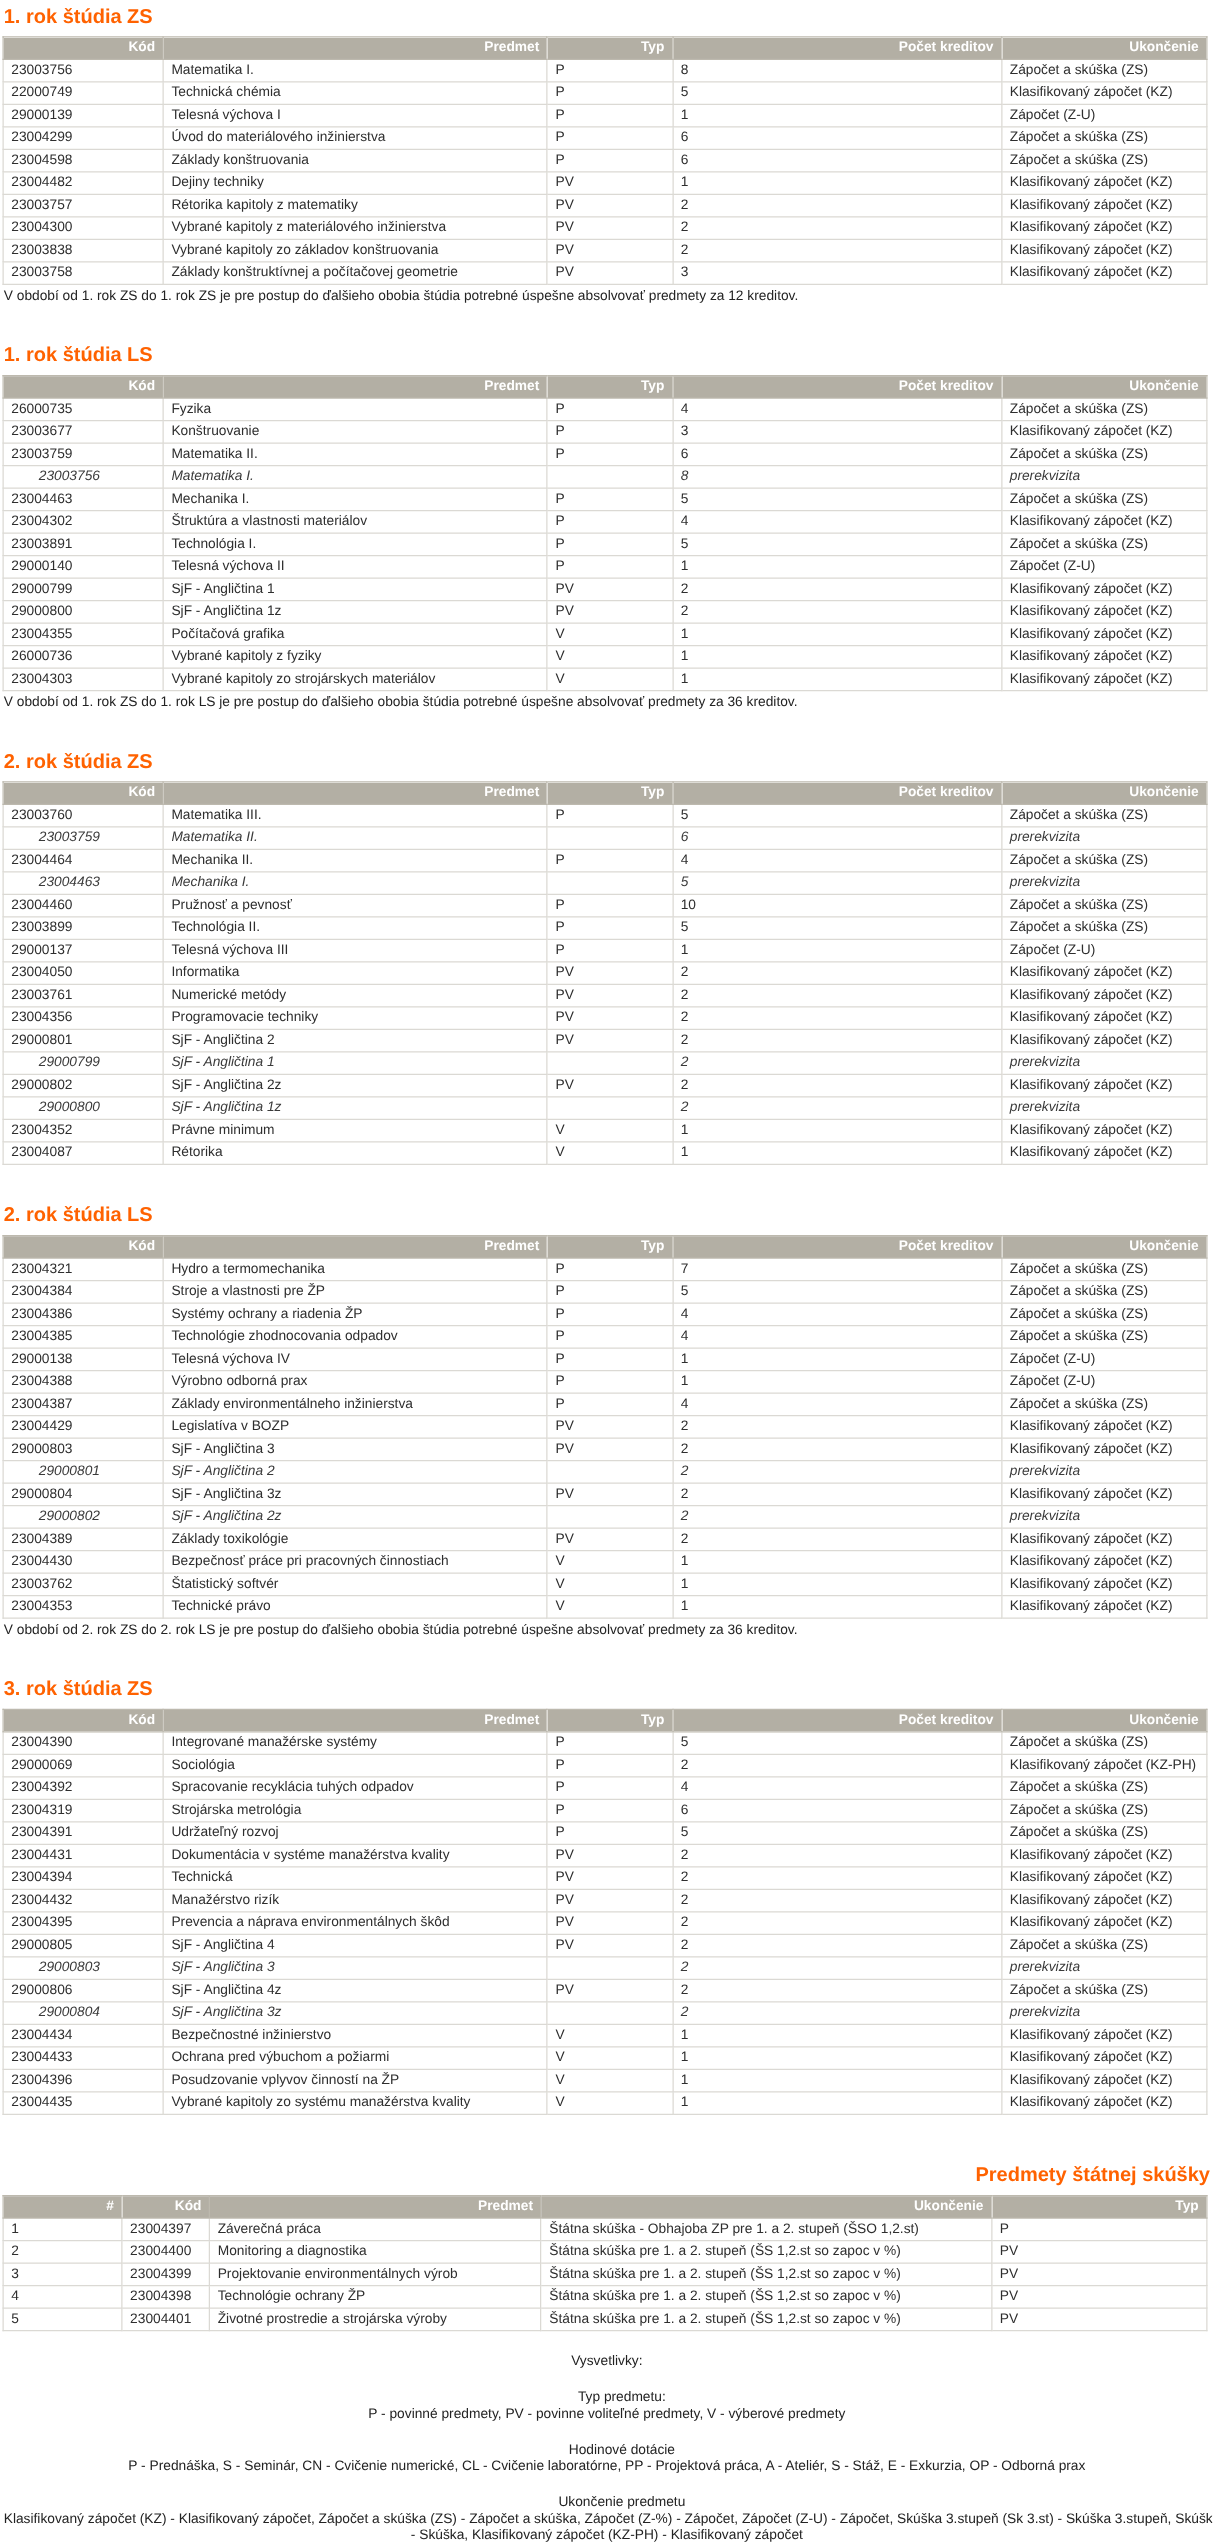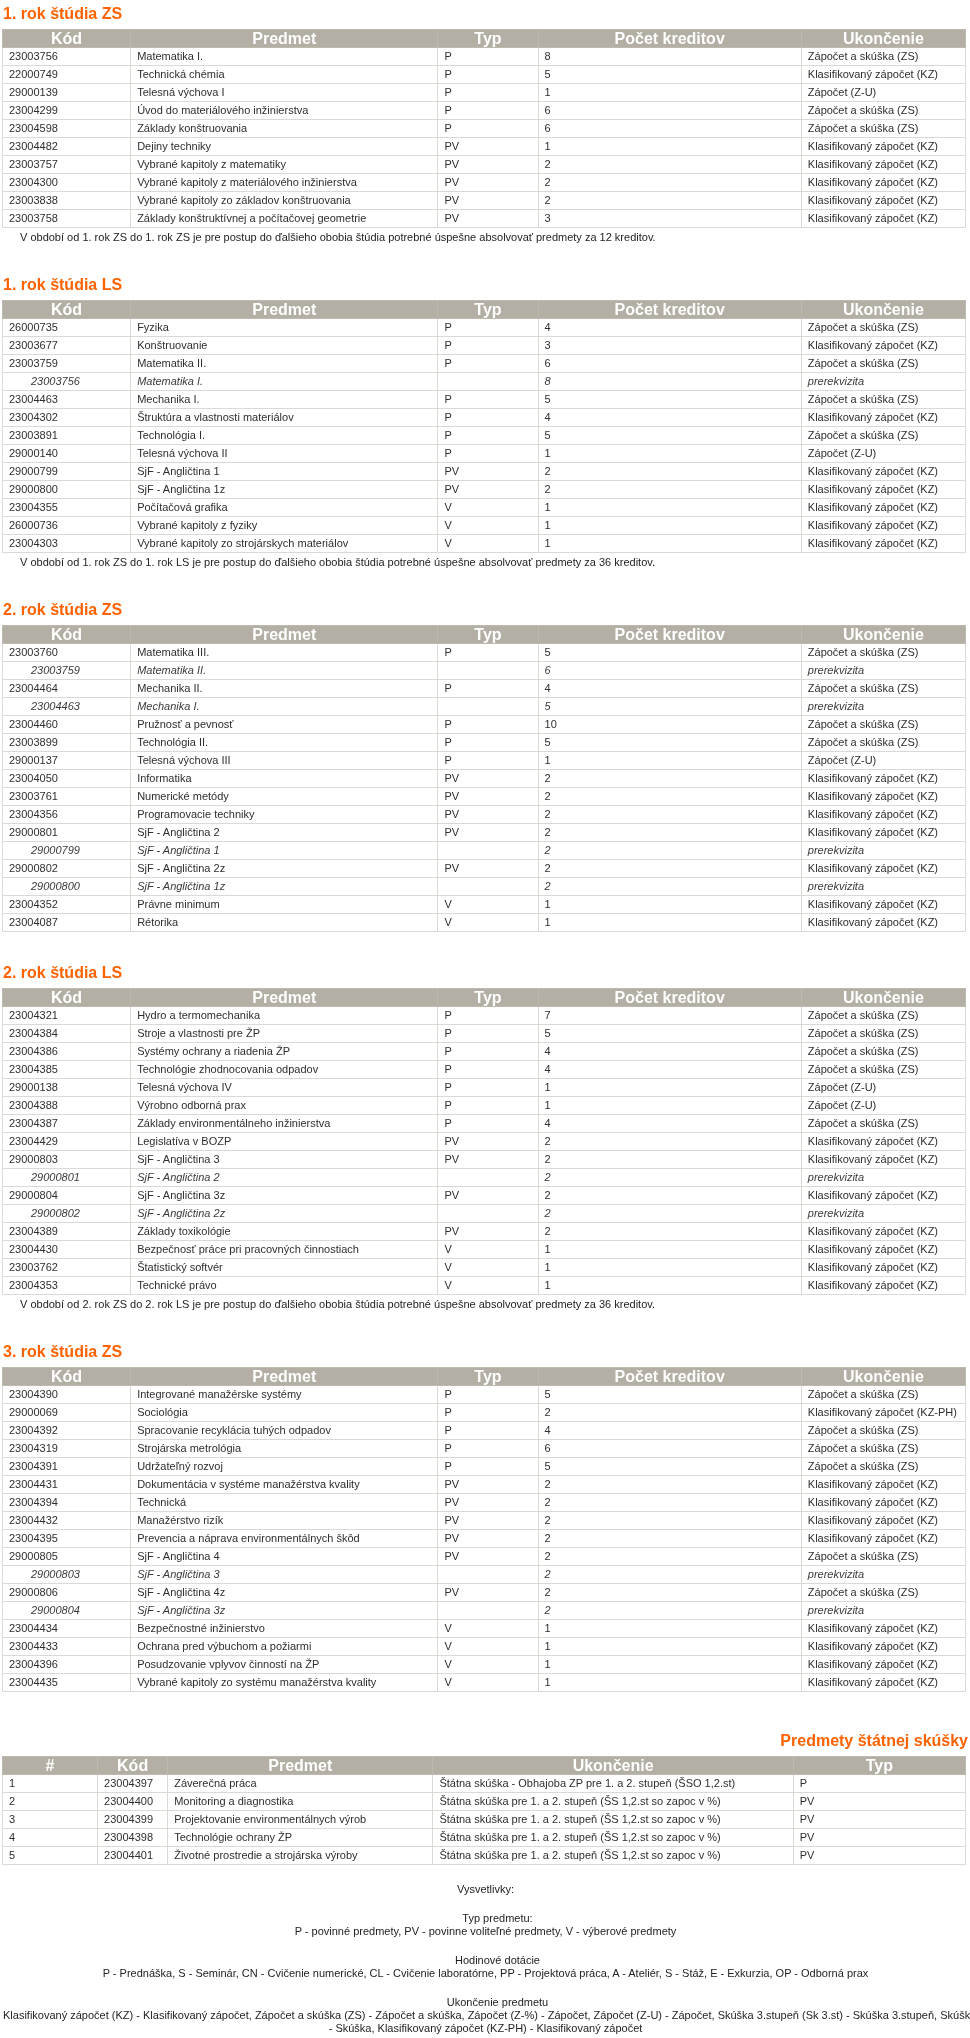--- a/index.html
+++ b/index.html
@@ -23,41 +23,41 @@
   table.courses{
     border-collapse:collapse;
     table-layout:fixed;
     width:964px;
     border:1px solid #c6c3bc;
   }
   table.courses th{
     background:#b3afa4;
     color:#ffffff;
     font-weight:bold;
-    font-size:16px;
-    text-align:center;
+    font-size:11px;
+    text-align:right;
     padding:2px 6px;
     height:13px;
     line-height:13px;
     border:1px solid #bdb9ae;
     overflow:hidden;
     white-space:nowrap;
   }
   table.courses td{
     border:1px solid #dbd9d4;
     padding:2px 6px;
     height:13px;
     line-height:13px;
     color:#2e2e2e;
     overflow:hidden;
     white-space:nowrap;
   }
   tr.prereq td{font-style:italic;color:#3a3a3a;}
   tr.prereq td.code-cell{padding-left:28px;}
-  .note{margin:3px 0 0 18px;line-height:13px;color:#232323;}
+  .note{margin:3px 0 0 1px;line-height:13px;color:#232323;}
   .legend{margin-top:18px;margin-left:1px;color:#232323;text-align:center;}
   .legend div{line-height:13px;}
   .legend .block{margin-top:16px;margin-left:24px;}
   .clip{white-space:nowrap;overflow:hidden;width:968px;}
 </style>
 </head>
 <body>
 
 <div class="page">
 
@@ -119,21 +119,21 @@
             </tr>
             <tr>
               <td class="code-cell">23004482</td>
               <td class="subject-cell">Dejiny techniky</td>
               <td class="typ-cell">PV</td>
               <td class="credits-cell">1</td>
               <td class="completion-cell">Klasifikovaný zápočet (KZ)</td>
             </tr>
             <tr>
               <td class="code-cell">23003757</td>
-              <td class="subject-cell">Vybrané kapitoly z matematiky</td>
+              <td class="subject-cell">Rétorika kapitoly z matematiky</td>
               <td class="typ-cell">PV</td>
               <td class="credits-cell">2</td>
               <td class="completion-cell">Klasifikovaný zápočet (KZ)</td>
             </tr>
             <tr>
               <td class="code-cell">23004300</td>
               <td class="subject-cell">Vybrané kapitoly z materiálového inžinierstva</td>
               <td class="typ-cell">PV</td>
               <td class="credits-cell">2</td>
               <td class="completion-cell">Klasifikovaný zápočet (KZ)</td>

